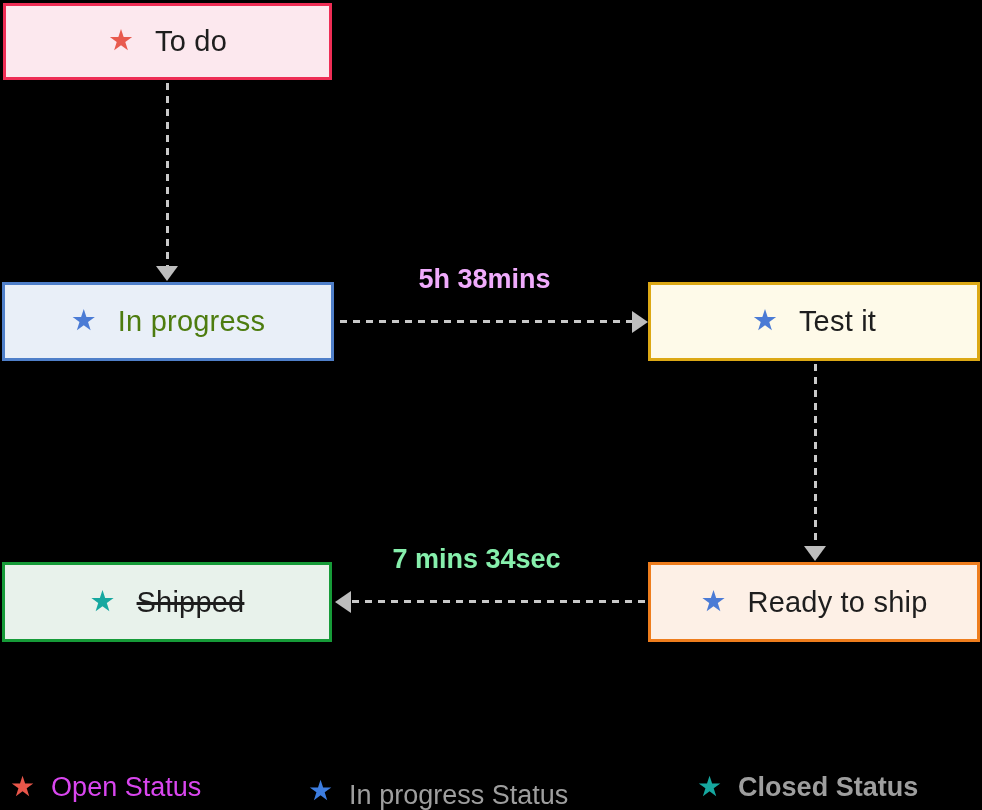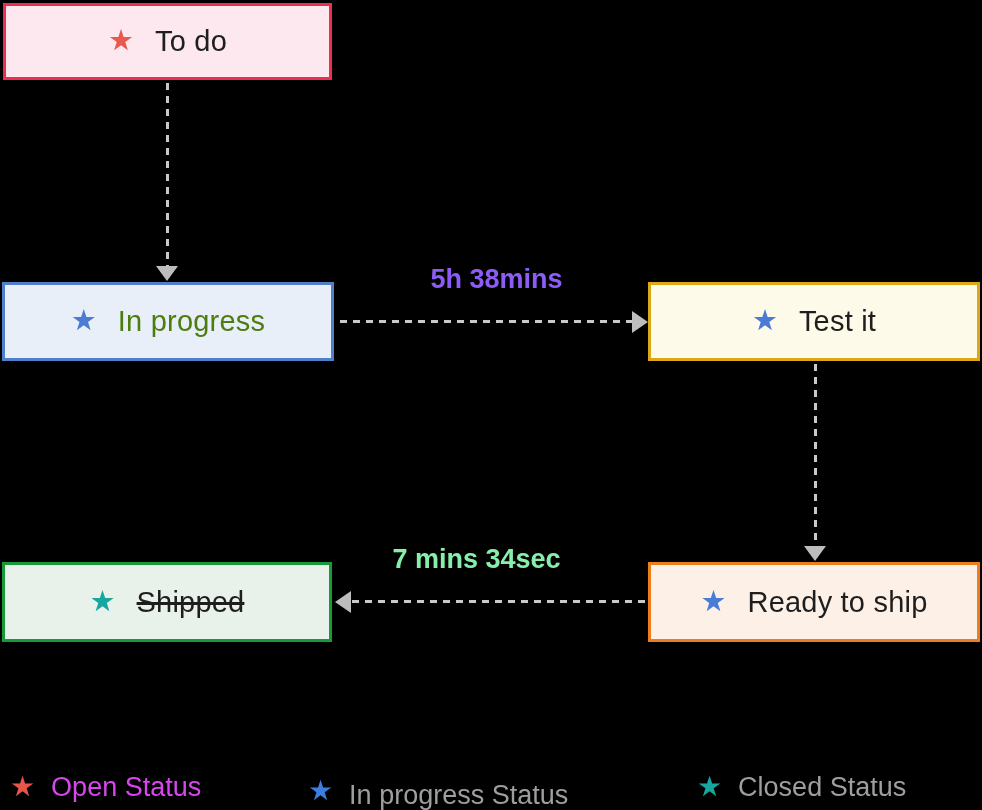--- a/index.html
+++ b/index.html
@@ -65,21 +65,21 @@
   </div>
 
   <div class="dash-v" style="left:166px; top:83px; height:184px;"></div>
   <div class="ah ah-down" style="left:156px; top:266px;"></div>
 
   <div class="node" style="left: 2px; top: 282px; width: 332px; height: 79px; background-color: rgb(233, 239, 248); border-color: rgb(79, 127, 201);">
     <span class="star" style="color: rgb(75, 123, 213);">★</span>
     <span class="node-label" style="color: #4d7c0f;">In progress</span>
   </div>
 
-  <div class="edge-label" style="left: 349px; top: 264px; width: 295px; color: #8b5cf6;">5h 38mins</div>
+  <div class="edge-label" style="left: 337px; top: 264px; width: 295px; color: #f0abfc;">5h 38mins</div>
   <div class="dash-h" style="left:340px; top:320px; width:292px;"></div>
   <div class="ah ah-right" style="left:632px; top:311px;"></div>
 
   <div class="node" style="left: 648px; top: 282px; width: 332px; height: 79px; background-color: rgb(254, 250, 233); border-color: rgb(220, 168, 21);">
     <span class="star" style="color: rgb(75, 123, 213);">★</span>
     <span class="node-label" style="color: rgb(30, 30, 30); text-align: center;">Test it</span>
   </div>
 
   <div class="dash-v" style="left:814px; top:364px; height:183px;"></div>
   <div class="ah ah-down" style="left:804px; top:546px;"></div>
@@ -102,17 +102,17 @@
     <div class="legend-item" style="left:10px; top:772px;">
       <span class="legend-star" style="color: rgb(232, 86, 74);">★</span>
       <span style="color: #d946ef;">Open Status</span>
     </div>
     <div class="legend-item" style="left:308px; top:772px;">
       <span class="legend-star" style="color: rgb(61, 125, 224);">★</span>
       <span style="color: rgb(158, 158, 158); margin-top: 8px;">In progress Status</span>
     </div>
     <div class="legend-item" style="left:697px; top:772px;">
       <span class="legend-star" style="color: rgb(22, 168, 160);">★</span>
-      <span style="color: rgb(158, 158, 158);">Closed Status</span>
+      <span style="color: rgb(158, 158, 158); font-weight: bold;">Closed Status</span>
     </div>
   </div>
 
 </div>
 
 </body></html>

